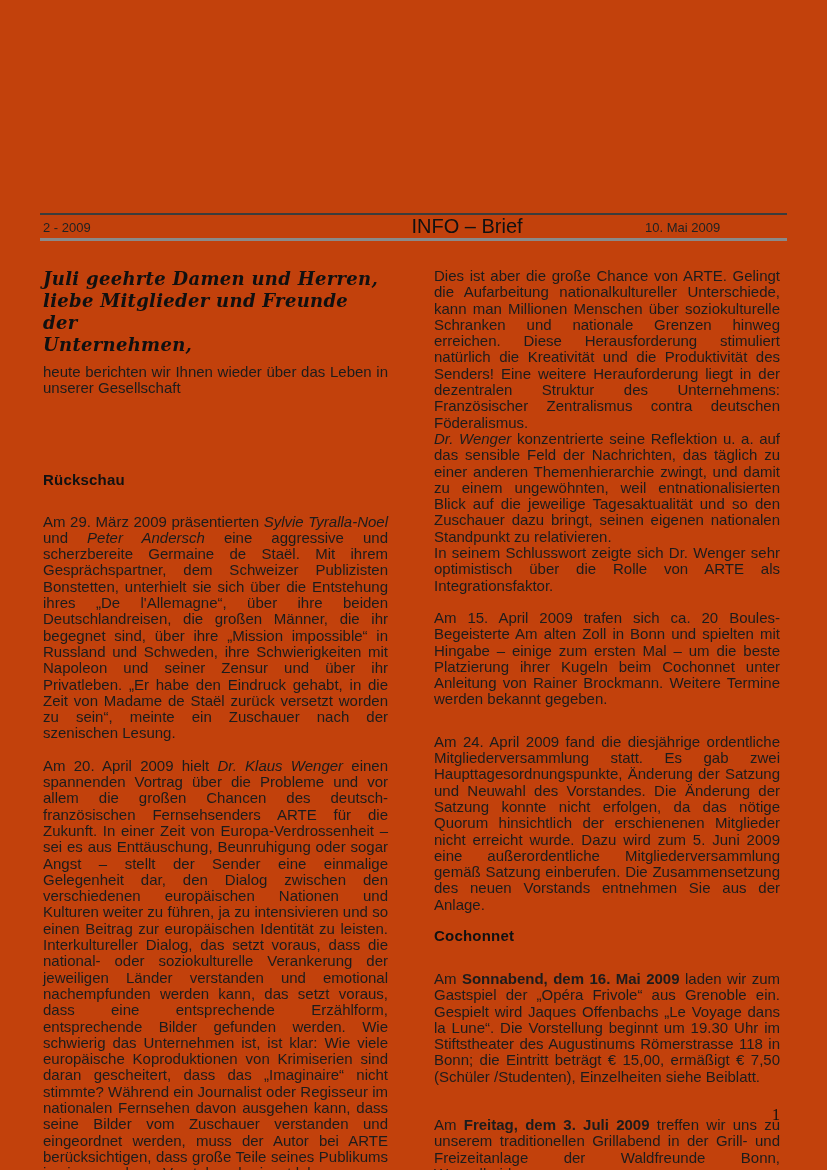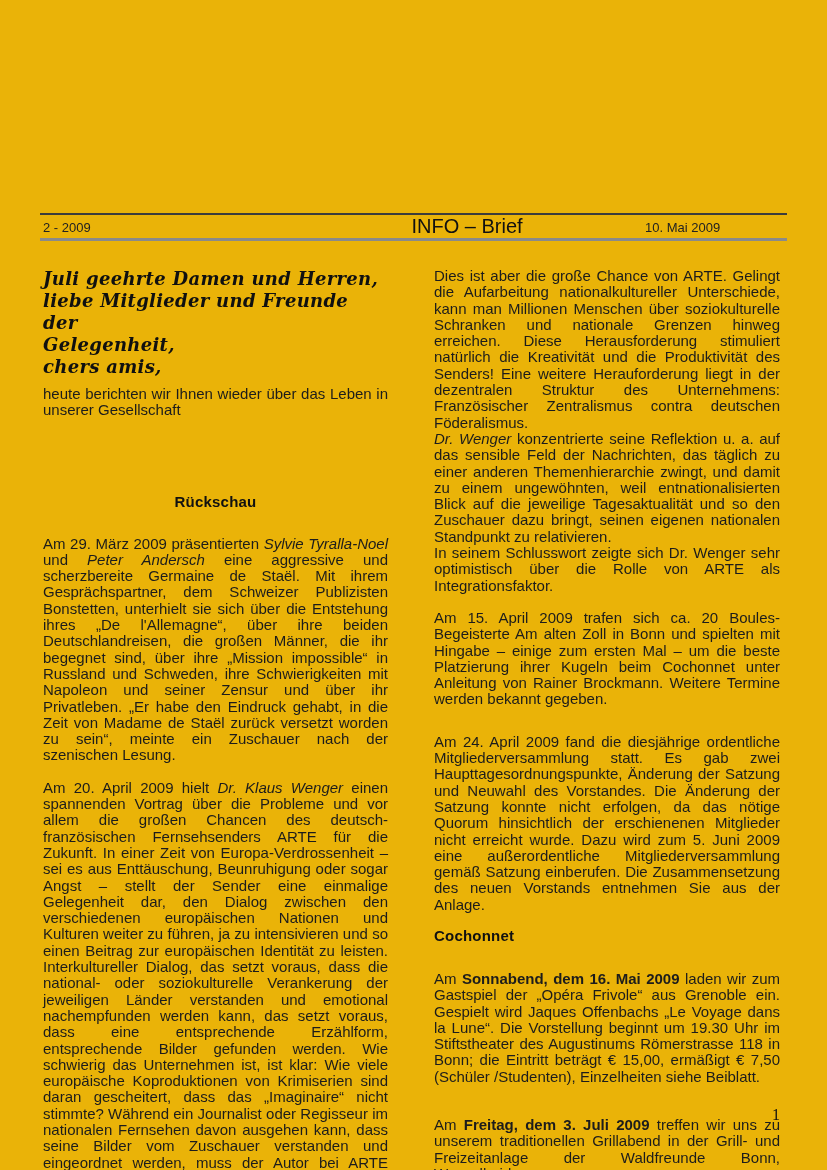--- a/index.html
+++ b/index.html
@@ -5,21 +5,21 @@
   html,body{margin:0;padding:0;}
   body{
     width:827px;height:1170px;
     background:#ffffff;
     position:relative;
     overflow:hidden;
     font-family:"Liberation Sans","DejaVu Sans",sans-serif;
     color:#1c1c1c;
     -webkit-font-smoothing:antialiased;
   }
-  .page{position:absolute;inset:0;background:#eab308;}
+  .page{position:absolute;inset:0;background:#c2410c;}
 
   
   .header-band{
     position:absolute;left:40px;top:213px;width:747px;height:28px;
     border-top:2px solid #3c3c3c;
     border-bottom:3px solid #8a8a8a;
     box-sizing:border-box;
   }
   .header-issue{position:absolute;left:3px;bottom:3px;font-size:13px;color:#222;}
   .header-title{position:absolute;left:427px;transform:translateX(-50%);bottom:0px;font-size:20px;color:#111;white-space:nowrap;}
@@ -40,21 +40,21 @@
     font-family:"DejaVu Serif",cursive;
     font-style:italic;font-weight:bold;
     font-size:18px;line-height:22px;
     color:#101010;letter-spacing:0.3px;
   }
   .intro{margin-top:8px;}
   .sec-heading{
     font-size:15px;font-weight:bold;color:#111;
     margin:0;line-height:18px;letter-spacing:0.2px;
   }
-  .h-rueckschau{margin-top:74px;text-align:center;}
+  .h-rueckschau{margin-top:74px;}
   .p-after-heading{margin-top:25px;}
   .gap16{margin-top:16px;}
   .gap13{margin-top:26px;}
   .h-vorschau{margin-top:14px;}
   .gap32{margin-top:32px;}
 
   .run-normal{font-style:normal;font-weight:normal;}
   .run-italic{font-style:italic;}
   .run-bold{font-weight:bold;}
 
@@ -72,22 +72,21 @@
   <div class="header-band">
     <span class="header-issue">2 - 2009</span>
     <span class="header-title">INFO – Brief</span>
     <span class="header-date">10. Mai 2009</span>
   </div>
 
   <div class="col col-left">
     <div class="greeting">
       <div>Juli geehrte Damen und Herren,</div>
       <div>liebe  Mitglieder und Freunde der</div>
-      <div>Gelegenheit,</div>
-      <div>chers amis,</div>
+      <div>Unternehmen,</div>
     </div>
     <p class="body-text intro">heute berichten wir Ihnen wieder über das Leben in unserer Gesellschaft</p>
 
     <h2 class="sec-heading h-rueckschau">Rückschau</h2>
 
     <p class="body-text p-after-heading"><span class="run-normal">Am 29. März 2009 präsentierten </span><span class="run-italic">Sylvie Tyralla-Noel</span><span class="run-normal"> und </span><span class="run-italic">Peter Andersch</span><span class="run-normal"> eine aggressive und scherzbereite Germaine de Staël. Mit ihrem Gesprächspartner, dem Schweizer Publizisten Bonstetten, unterhielt sie sich über die Entstehung ihres „De l'Allemagne“, über ihre beiden Deutschlandreisen, die großen Männer, die ihr begegnet sind, über ihre „Mission impossible“ in Russland und Schweden, ihre Schwierigkeiten mit Napoleon und seiner Zensur und über ihr Privatleben. „Er habe den Eindruck gehabt, in die Zeit von Madame de Staël zurück versetzt worden zu sein“, meinte ein Zuschauer nach der szenischen Lesung.</span></p>
     <p class="body-text gap16"><span class="run-normal">Am 20. April 2009 hielt </span><span class="run-italic">Dr. Klaus Wenger</span><span class="run-normal"> einen spannenden Vortrag über die Probleme und vor allem die großen Chancen des deutsch-französischen Fernsehsenders ARTE für die Zukunft. In einer Zeit von Europa-Verdrossenheit – sei es aus Enttäuschung, Beunruhigung oder sogar Angst – stellt der Sender eine einmalige Gelegenheit dar, den Dialog zwischen den verschiedenen europäischen Nationen und Kulturen weiter zu führen, ja zu intensivieren  und so einen Beitrag zur europäischen Identität zu leisten. Interkultureller Dialog, das setzt voraus, dass die national- oder soziokulturelle Verankerung der jeweiligen Länder verstanden und emotional nachempfunden werden kann, das setzt voraus, dass eine entsprechende Erzählform, entsprechende Bilder gefunden werden. Wie schwierig das Unternehmen ist, ist klar: Wie viele europäische Koproduktionen von Krimiserien sind daran gescheitert, dass das „Imaginaire“ nicht stimmte?  Während ein Journalist oder Regisseur im nationalen Fernsehen davon ausgehen kann, dass seine Bilder vom Zuschauer verstanden und eingeordnet werden, muss der Autor bei ARTE berücksichtigen, dass große Teile seines Publikums in einem anderen Verstehenshorizont leben.</span></p>
   </div>
 
   <div class="col col-right">

